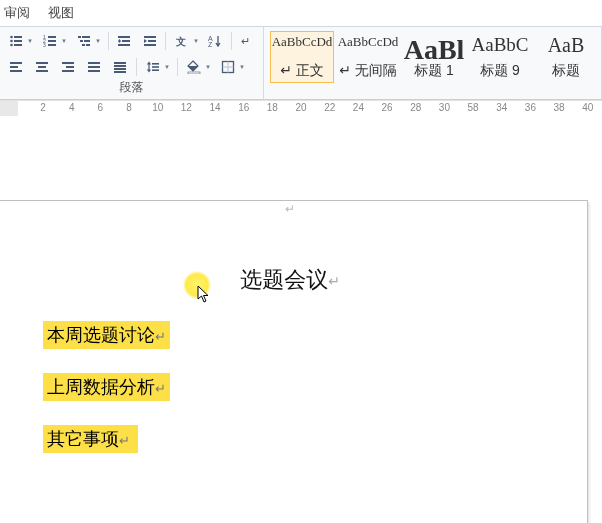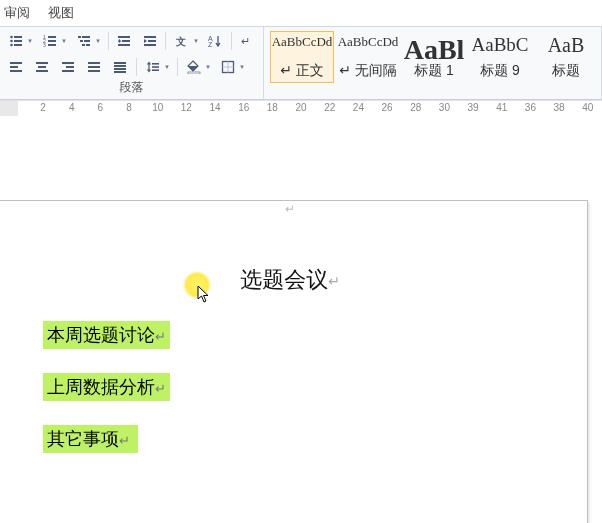--- a/index.html
+++ b/index.html
@@ -140,21 +140,21 @@
     left: 0; right: 0;
     text-align: center;
     font-family: "SimSun", serif;
     font-size: 22px;
     color: #111;
   }
   .doc-title .pmark { color: #aaa; font-size: 14px; vertical-align: middle; }
   .sel-block {
     position: absolute;
     left: 50px;
-    background: #bef264;
+    background: #fde047;
     font-family: "SimSun", serif;
     font-size: 18px;
     color: #000;
     padding: 2px 4px;
   }
   .sel-block .pmark { color: #777; font-size: 13px; }
   .sb1 { top: 120px; }
   .sb2 { top: 172px; }
   .sb3 { top: 224px; width:95px;}
   
@@ -394,22 +394,22 @@
         <span>12</span>
         <span>14</span>
         <span>16</span>
         <span>18</span>
         <span>20</span>
         <span>22</span>
         <span>24</span>
         <span>26</span>
         <span>28</span>
         <span>30</span>
-        <span>39</span>
-        <span>41</span>
+        <span>58</span>
+        <span>34</span>
         <span>36</span>
         <span>38</span>
         <span>40</span>
       </div>
   </div>
 </div>
 
 <div class="doc-area">
   <div class="page">
     <div class="para-mark">↵</div>

